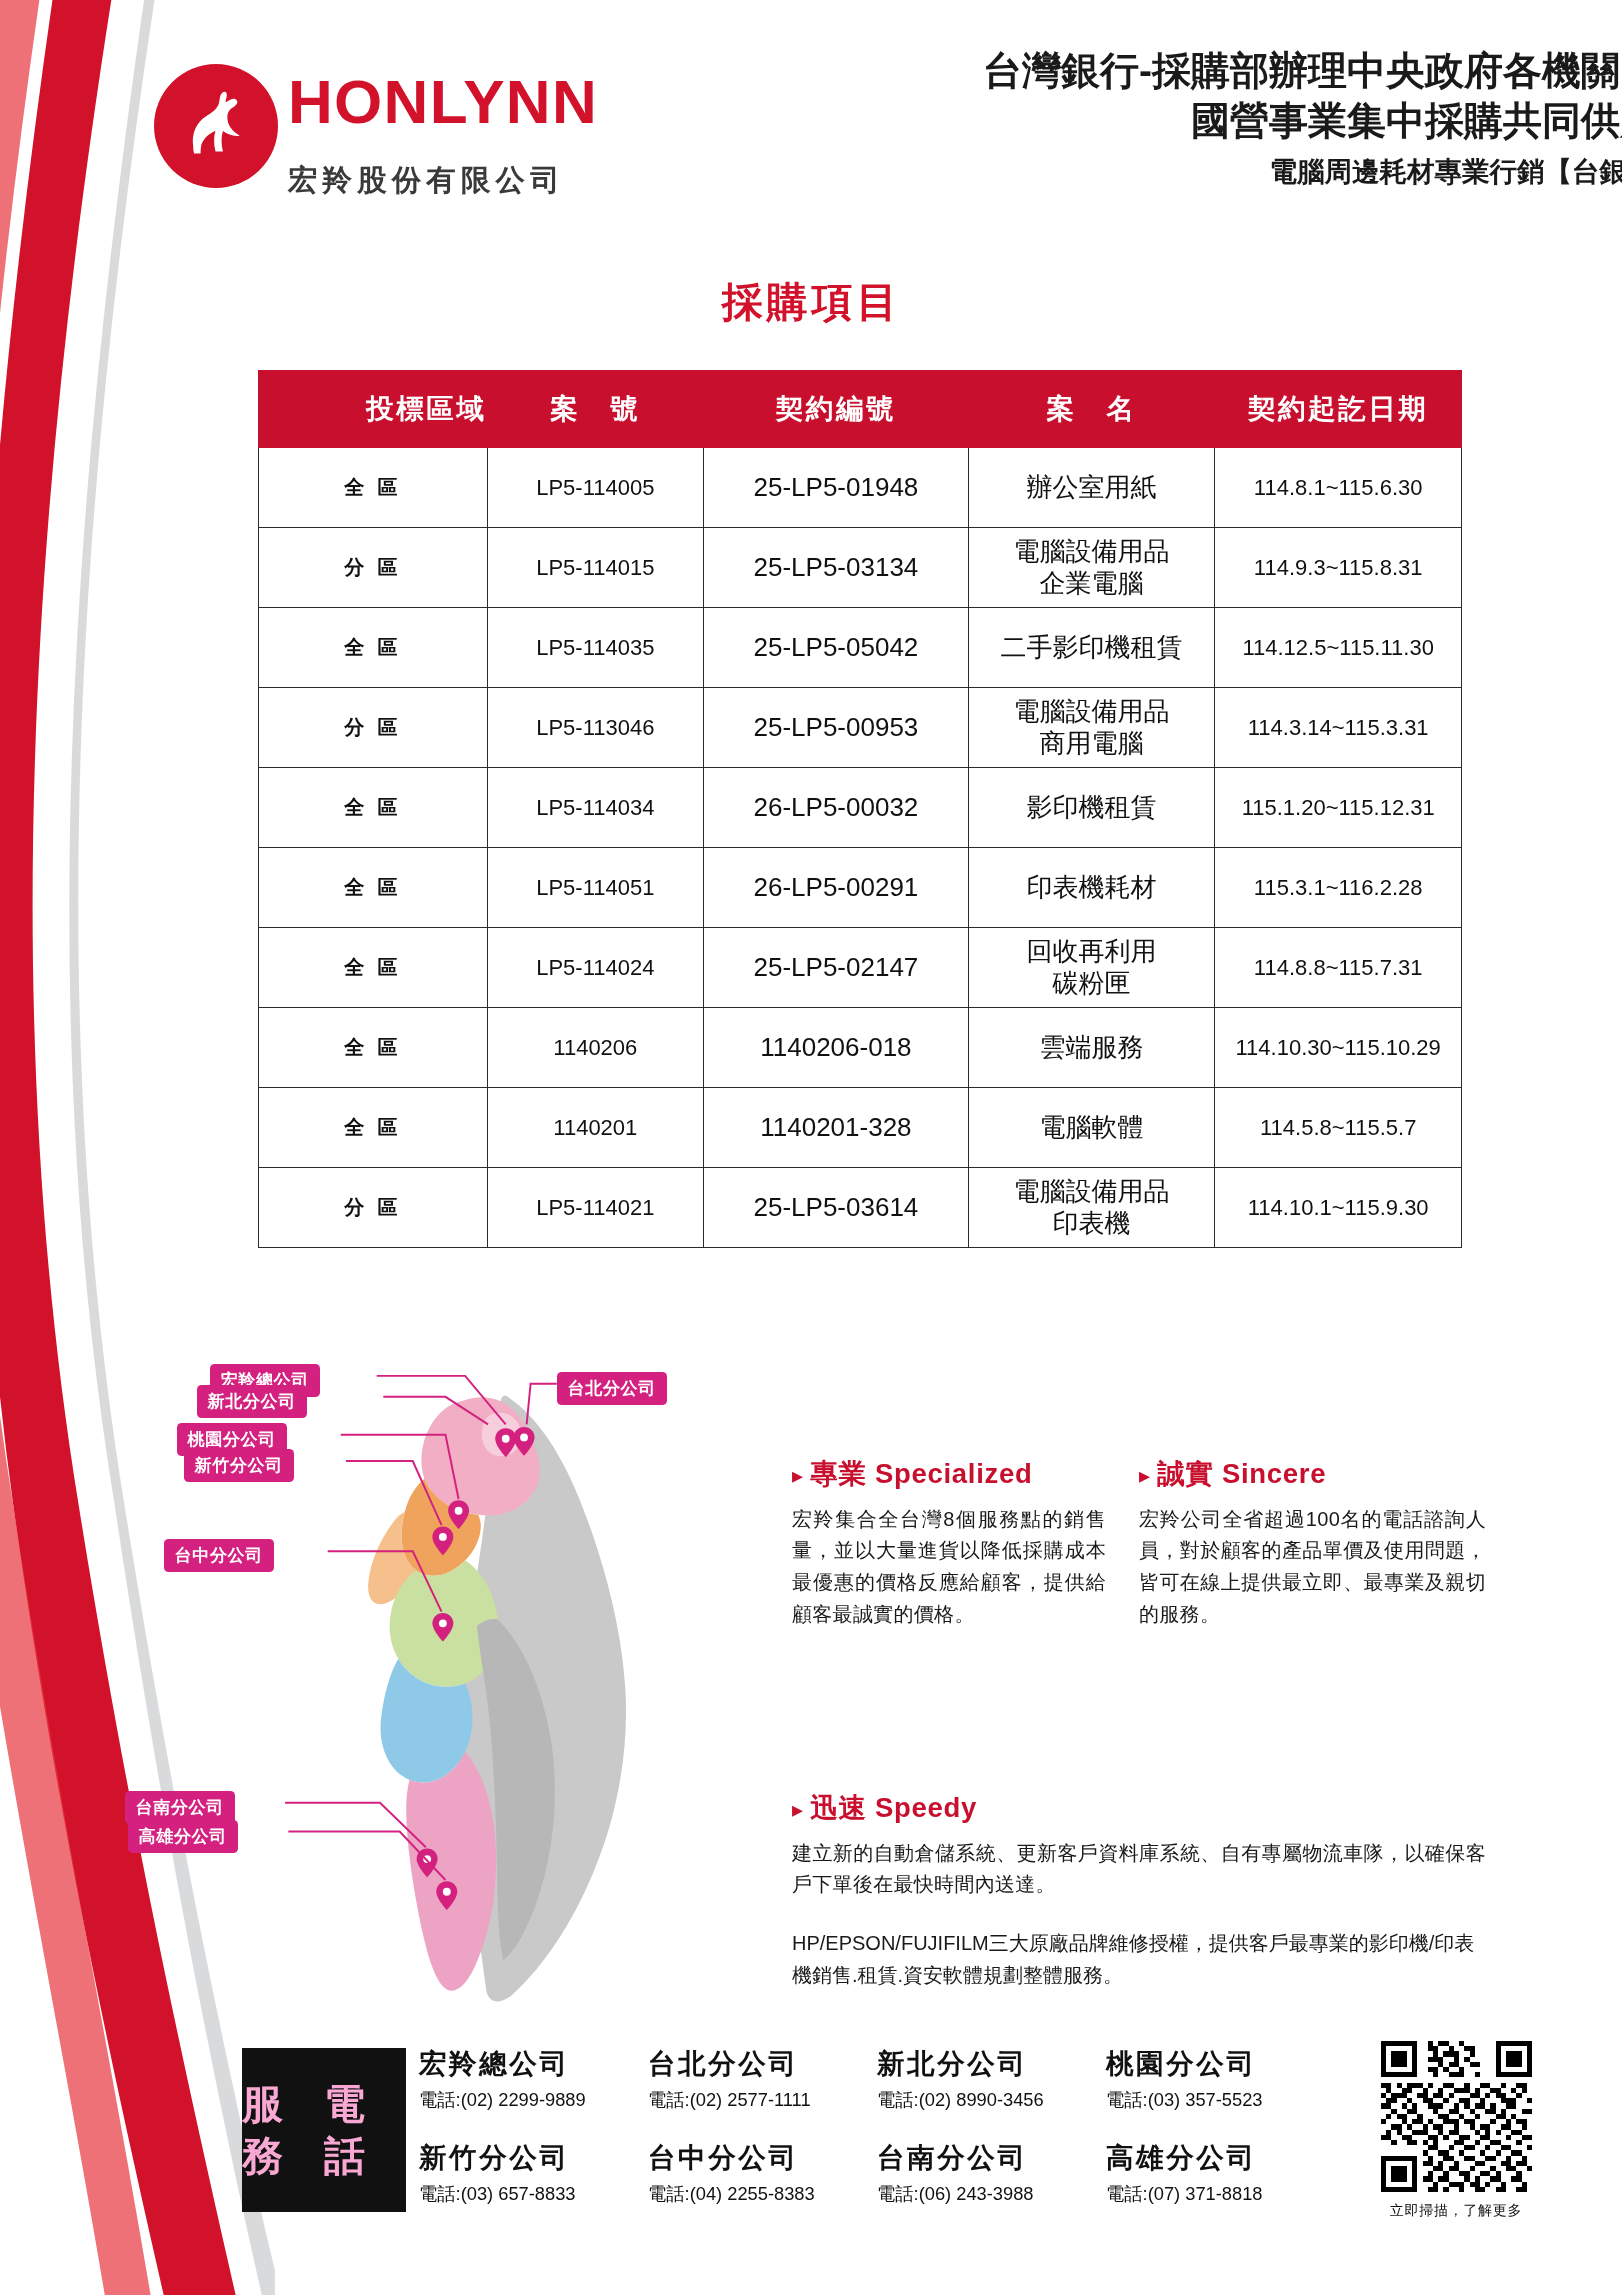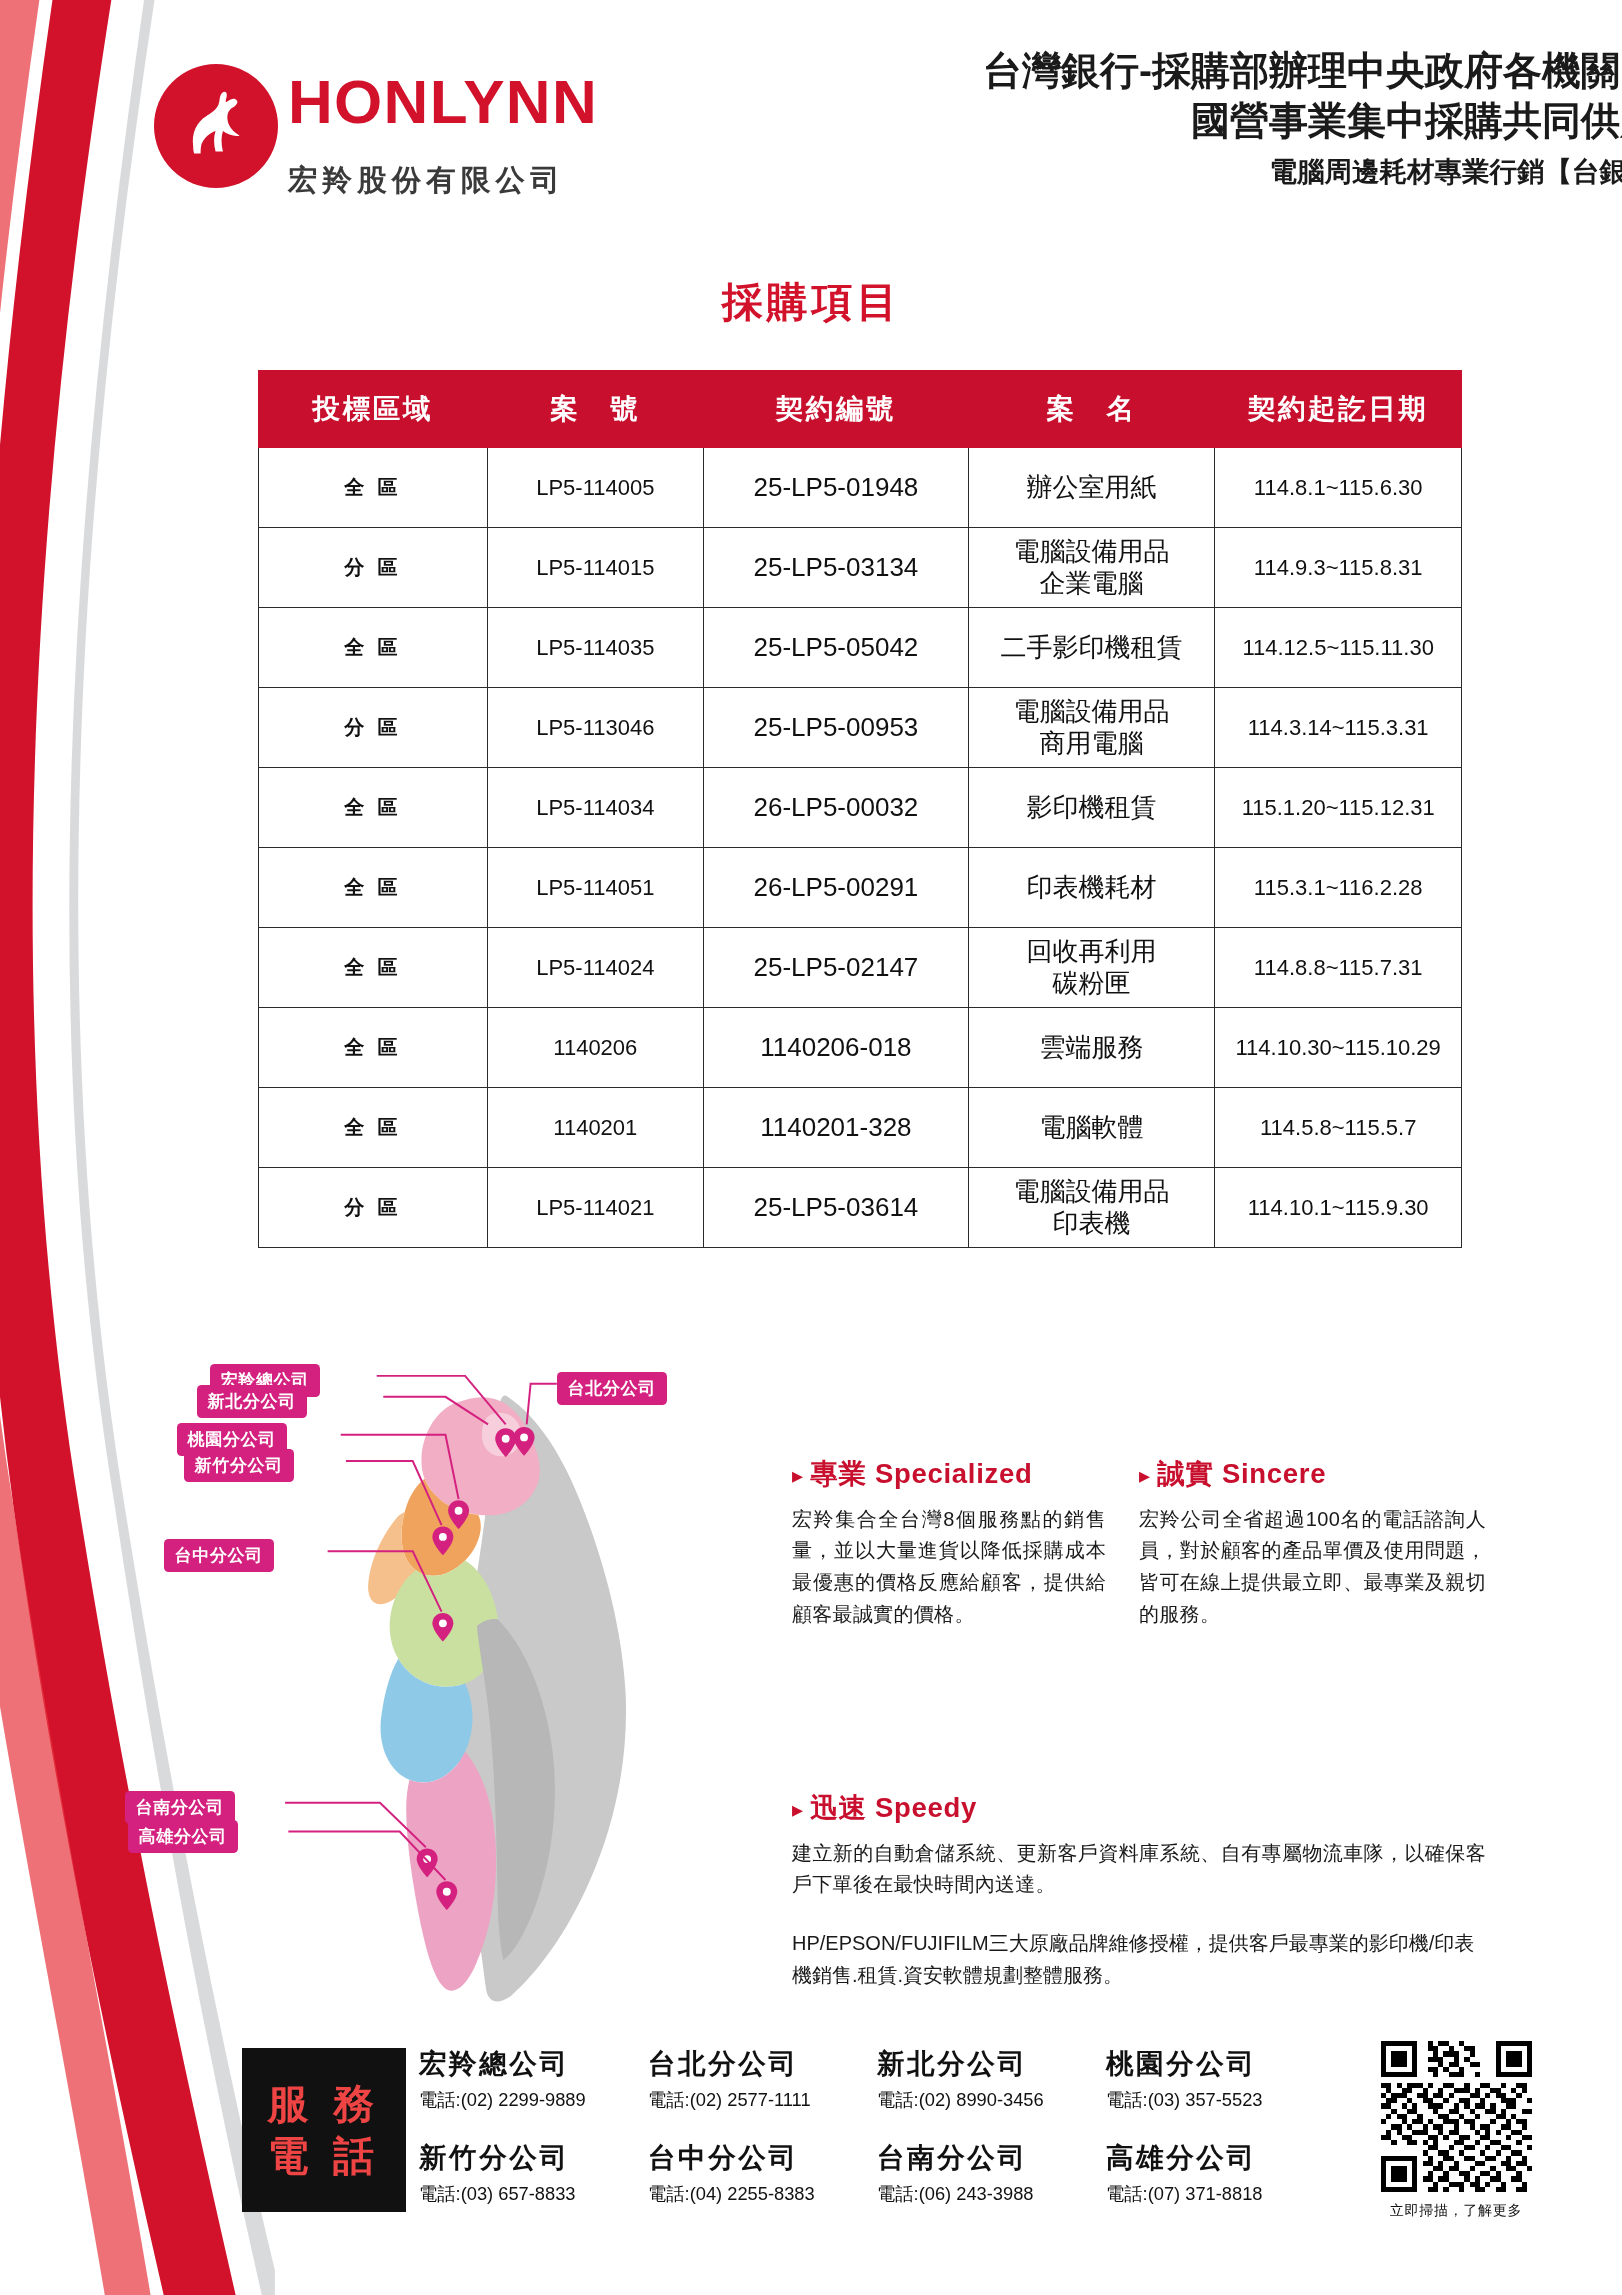--- a/index.html
+++ b/index.html
@@ -99,21 +99,21 @@
     text-align: center;
     height: 80px;
     color: #111;
     font-size: 25px;
   }
   table.proc td.region { font-weight: bold; font-size: 20px; letter-spacing: 3.9px; }
   table.proc td.caseno { font-size: 22px; }
   table.proc td.contractno { font-size: 26px; }
   table.proc td.casename { font-size: 26px; line-height: 1.22; }
   table.proc td.period { font-size: 22px; }
-  .c1 { width: 19%; }
+  .c1 { width: 19%; text-align: right; }
   .c2 { width: 18%; }
   .c3 { width: 22%; }
   .c4 { width: 20.5%; text-align: center; }
   .c5 { width: 20.5%; }
 
   
   .map-area {
     position: absolute; left: 249px; top: 1351px; width: 537px; height: 694px;
   }
   .map-area svg { display:block; }
@@ -151,22 +151,22 @@
   }
 
   
   .footer {
     position: absolute; left: 0; top: 2015px; width: 1623px; height: 280px;
   }
   .svc-box {
     position: absolute; left: 242px; top: 33px;
     width: 164px; height: 164px;
     background: #111;
-    color: #ef4444;
-    display: flex; flex-direction: column;
+    color: #f9a8d4;
+    display: flex; flex-direction: row;
     align-items: center; justify-content: center;
     font-size: 41px; font-weight: bold; letter-spacing: 6.5px;
     line-height: 1.28;
   }
   .branches {
     position: absolute; left: 419px; top: 31px; width: 916px;
   }
   .branch-row { display: flex; }
   .branch {
     width: 229px;

